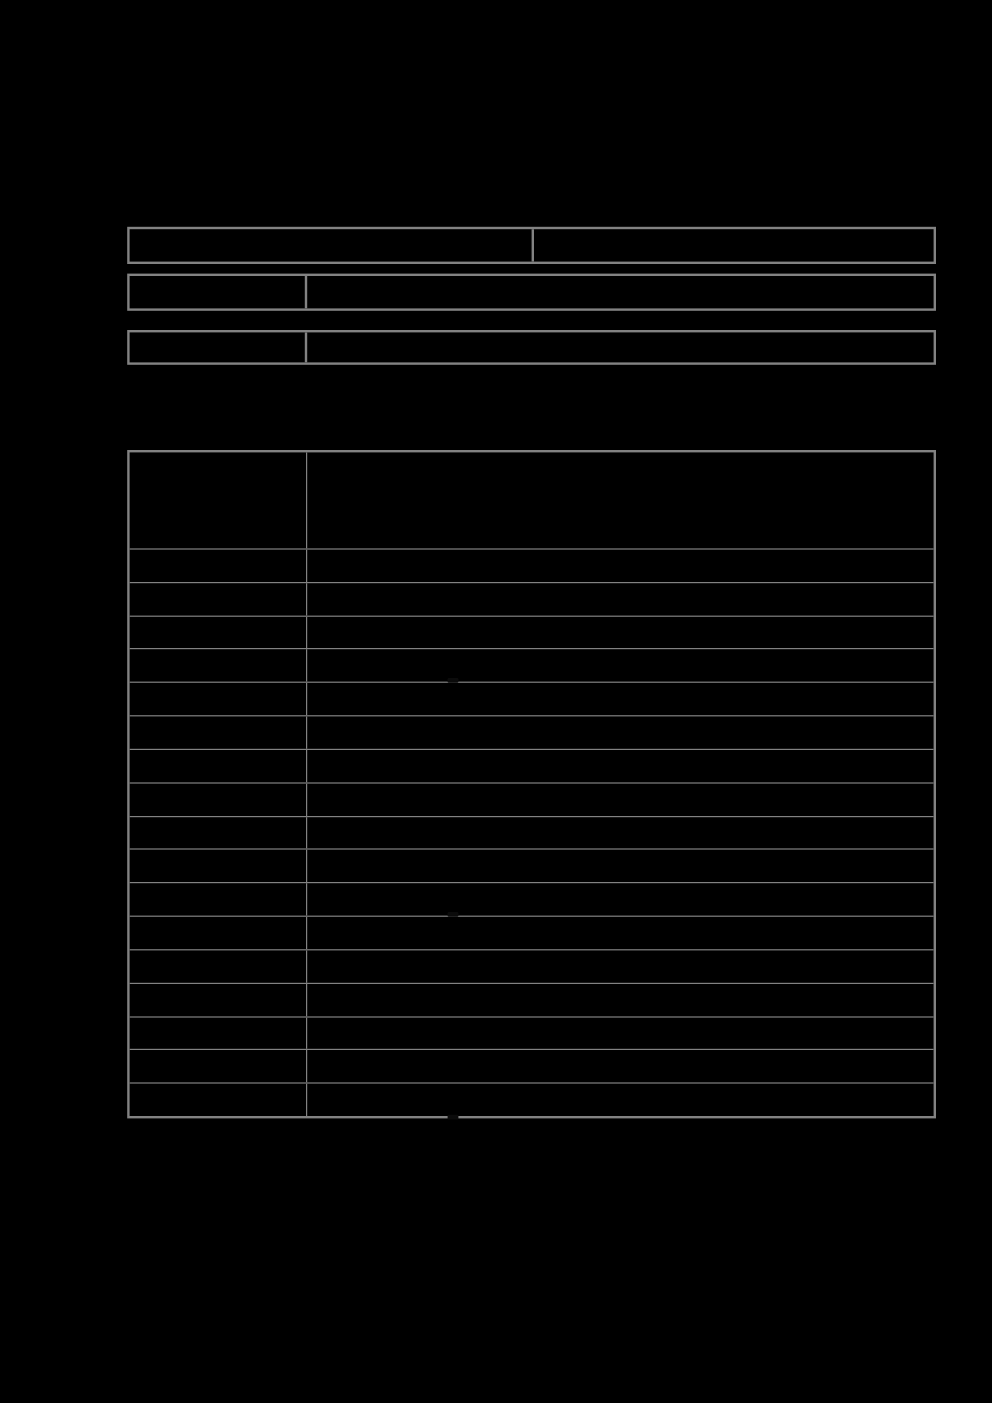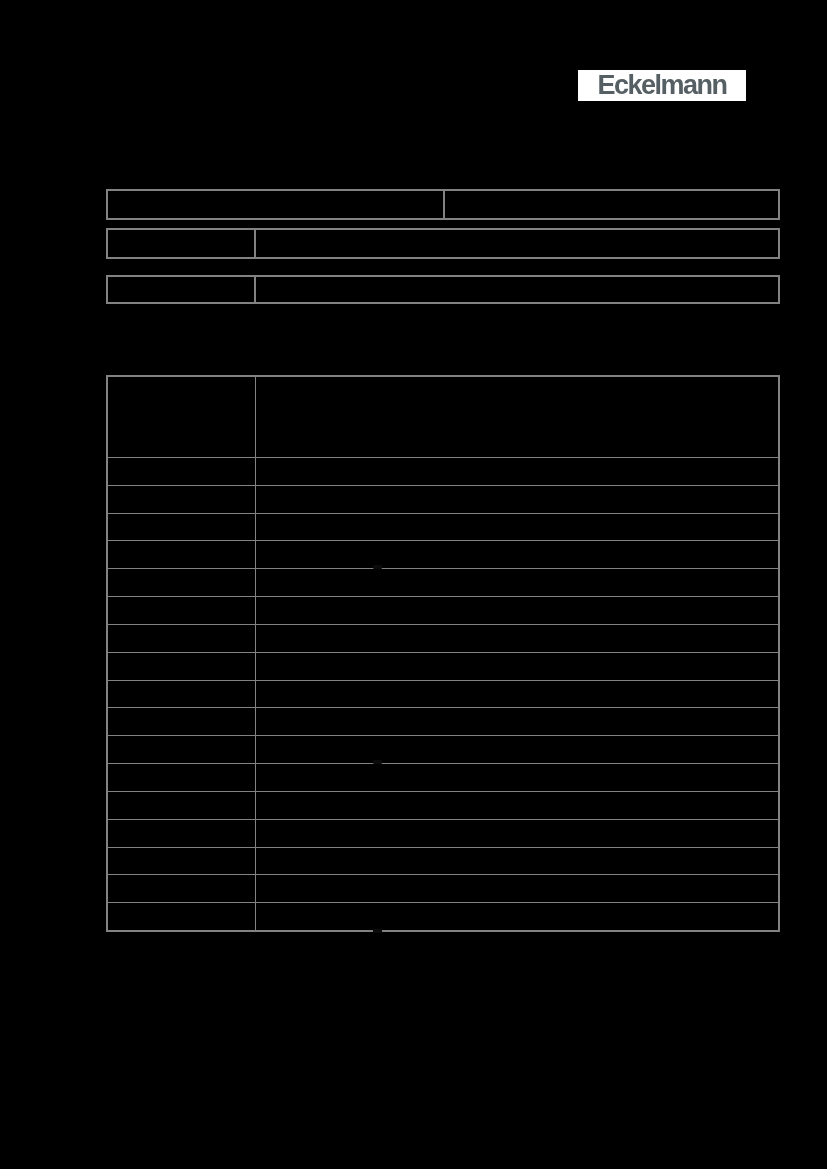--- a/index.html
+++ b/index.html
@@ -66,23 +66,20 @@
   }
   .m1{left:373px;top:565px;}
   .m2{left:373px;top:760px;}
   .m3{left:373px;top:929px;}
 </style>
 </head>
 <body>
 
 <div class="page">
 
-  <div class="logo">
-    <span>Eckelmann</span>
-  </div>
 
   <div class="tbl t1">
     <div class="cell left"></div>
     <div class="cell right"></div>
   </div>
 
   <div class="tbl t2">
     <div class="cell left"></div>
     <div class="cell right"></div>
   </div>

